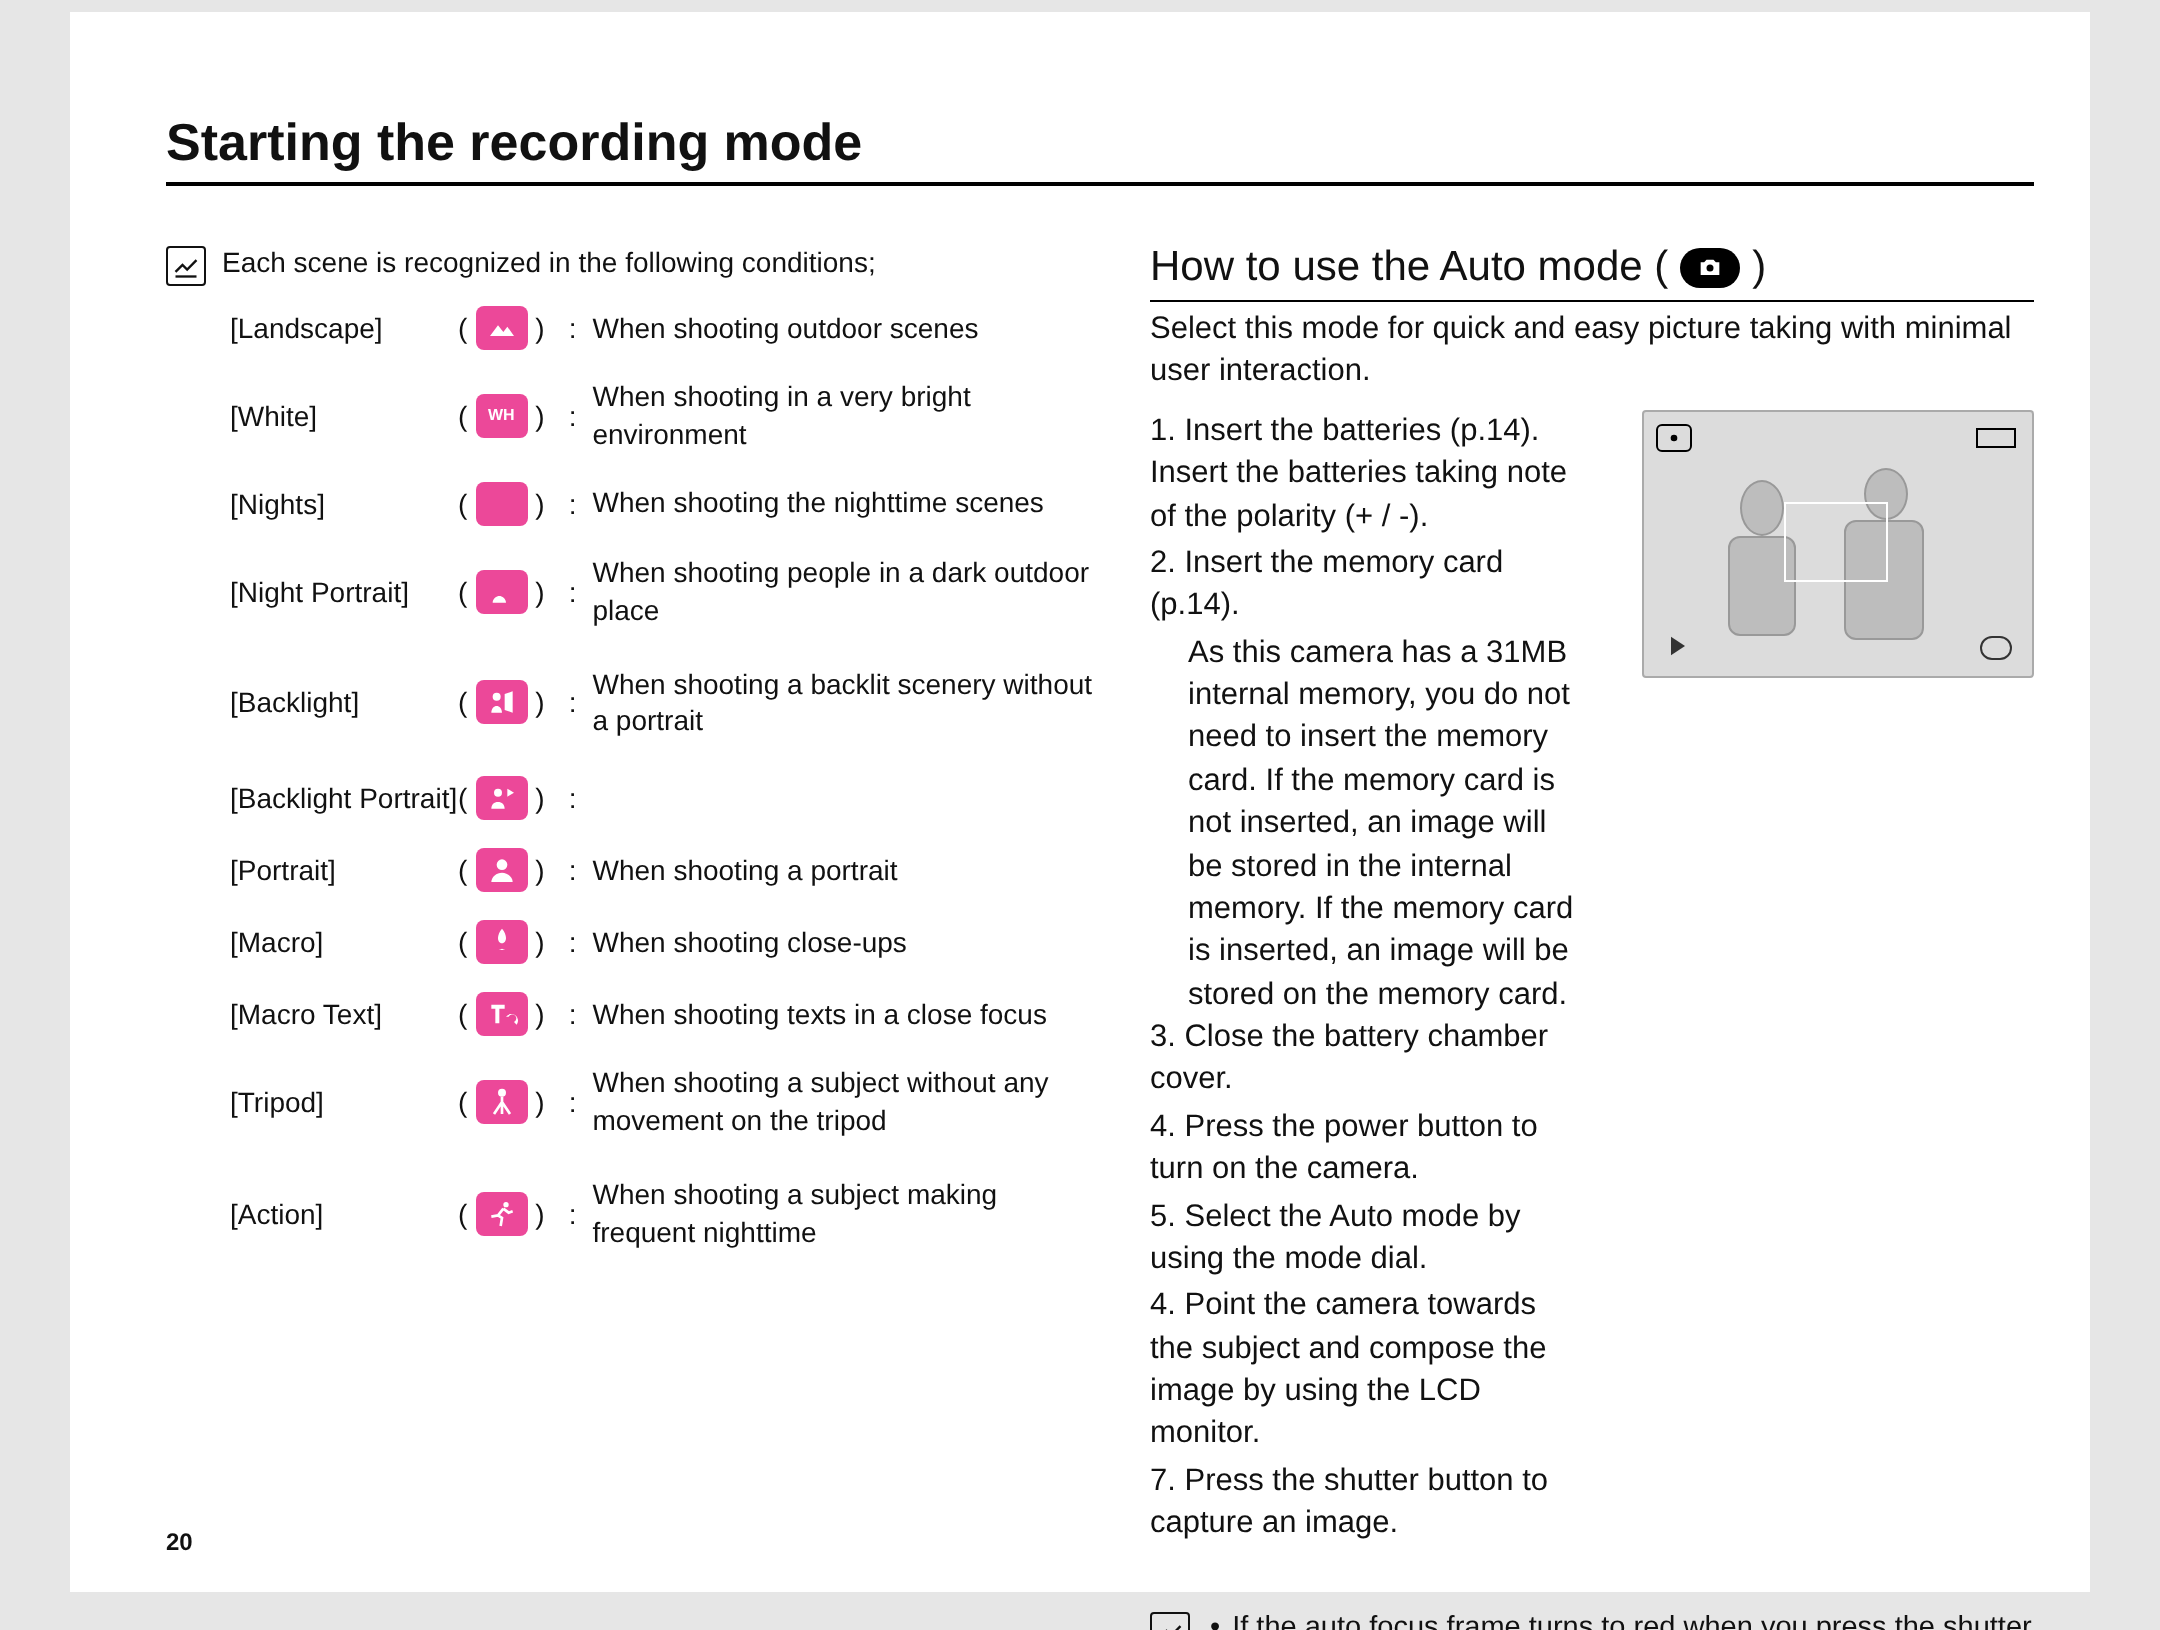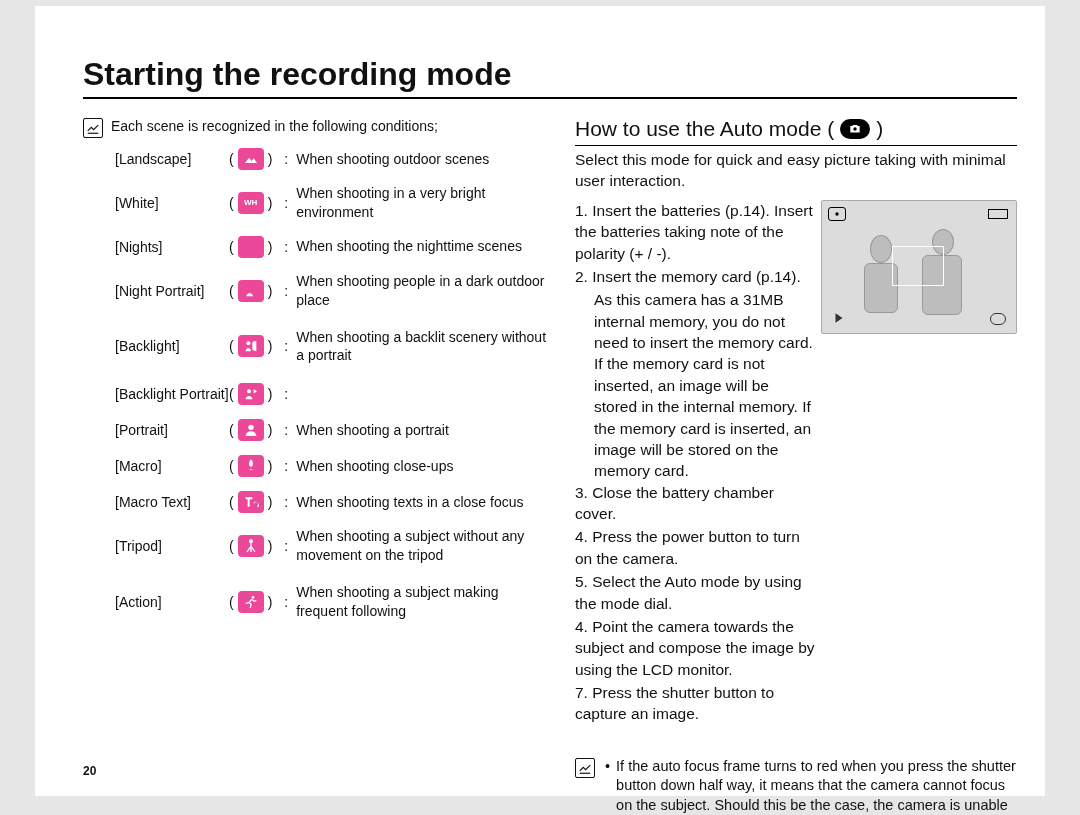--- a/index.html
+++ b/index.html
@@ -16,25 +16,25 @@
     width: 1010px;
     height: 790px;
     background: #fff;
     margin-top: 6px;
     padding: 50px 28px 18px 48px;
     display: flex;
     flex-direction: column;
     position: relative;
   }
   .title {
-    font-size: 32px;
+    font-size: 26px;
     font-weight: bold;
     border-bottom: 2px solid #000;
     padding-bottom: 4px;
-    margin-bottom: 18px;
+    margin-bottom: 29px;
   }
   .columns { display: flex; gap: 22px; }
   .colL { width: 470px; }
   .colR { flex: 1; }
 
   
   .intro-row { display: flex; align-items: flex-start; gap: 8px; margin-bottom: 10px; }
   .note-icon {
     width: 20px; height: 20px; border:1px solid #111; border-radius:2px;
     display:flex; align-items:center; justify-content:center; font-size:13px;
@@ -55,21 +55,21 @@
   .scene-desc { flex:1; line-height:1.35; }
 
   
   .r-heading-row { display:flex; align-items:center; border-bottom:1px solid #000; padding-bottom:4px; margin-bottom:4px; gap:6px;}
   .r-heading { font-size: 21px; font-weight:400; }
   .auto-pill {
     width: 30px; height: 20px; background:#000; border-radius:10px;
     display:inline-flex; align-items:center; justify-content:center; color:#fff; font-size:11px;
   }
   .r-intro { font-size: 15.5px; line-height:1.35; margin-bottom: 8px; }
-  .steps-block { display:flex; gap:6px; }
+  .steps-block { display:flex; gap:28px; }
   .steps-text { flex:1; font-size:15.5px; line-height:1.38; }
   .steps-text .step { margin-bottom:2px; }
   .steps-text .indent { padding-left: 19px; display:block; }
   .lcd {
     width: 196px; height: 134px; background:#dcdcdc; border:1px solid #aaa; border-radius:2px;
     flex-shrink:0; position:relative; overflow:hidden;
   }
   .lcd .tl { position:absolute; top:6px; left:6px; width:18px; height:14px; border:1px solid #000; border-radius:3px; display:flex; align-items:center; justify-content:center; font-size:8px;}
   .lcd .tr { position:absolute; top:8px; right:8px; width:20px; height:10px; border:1px solid #000; }
   .lcd .br-play { position:absolute; bottom:8px; left:10px; width:14px; height:14px; }
@@ -232,21 +232,21 @@
             <div class="lbl">[Action]</div>
             <span>( </span>
             <span class="icon-black">
               <svg viewBox="0 0 24 24">
                 <circle cx="15" cy="5" r="2"></circle>
                 <path d="M13 8l-4 5 3 2-1 6M13 8l4 3 3-1M9 13l-5 1" stroke="#fff" stroke-width="2" fill="none"></path>
               </svg>
             </span>
             <span> )</span>
             <span class="colon">:</span>
-            <div class="scene-desc">When shooting a subject making frequent following</div>
+            <div class="scene-desc">When shooting a subject making frequent nighttime</div>
           </div>
         </div>
     </div>
 
     <div class="colR">
       <div class="r-heading-row">
         <span class="r-heading">How to use the Auto mode (</span>
         <span class="auto-pill">
           <svg viewBox="0 0 24 24" width="14" height="14" fill="#fff">
               <path d="M4 7h3l2-2h6l2 2h3v11H4z"></path>

